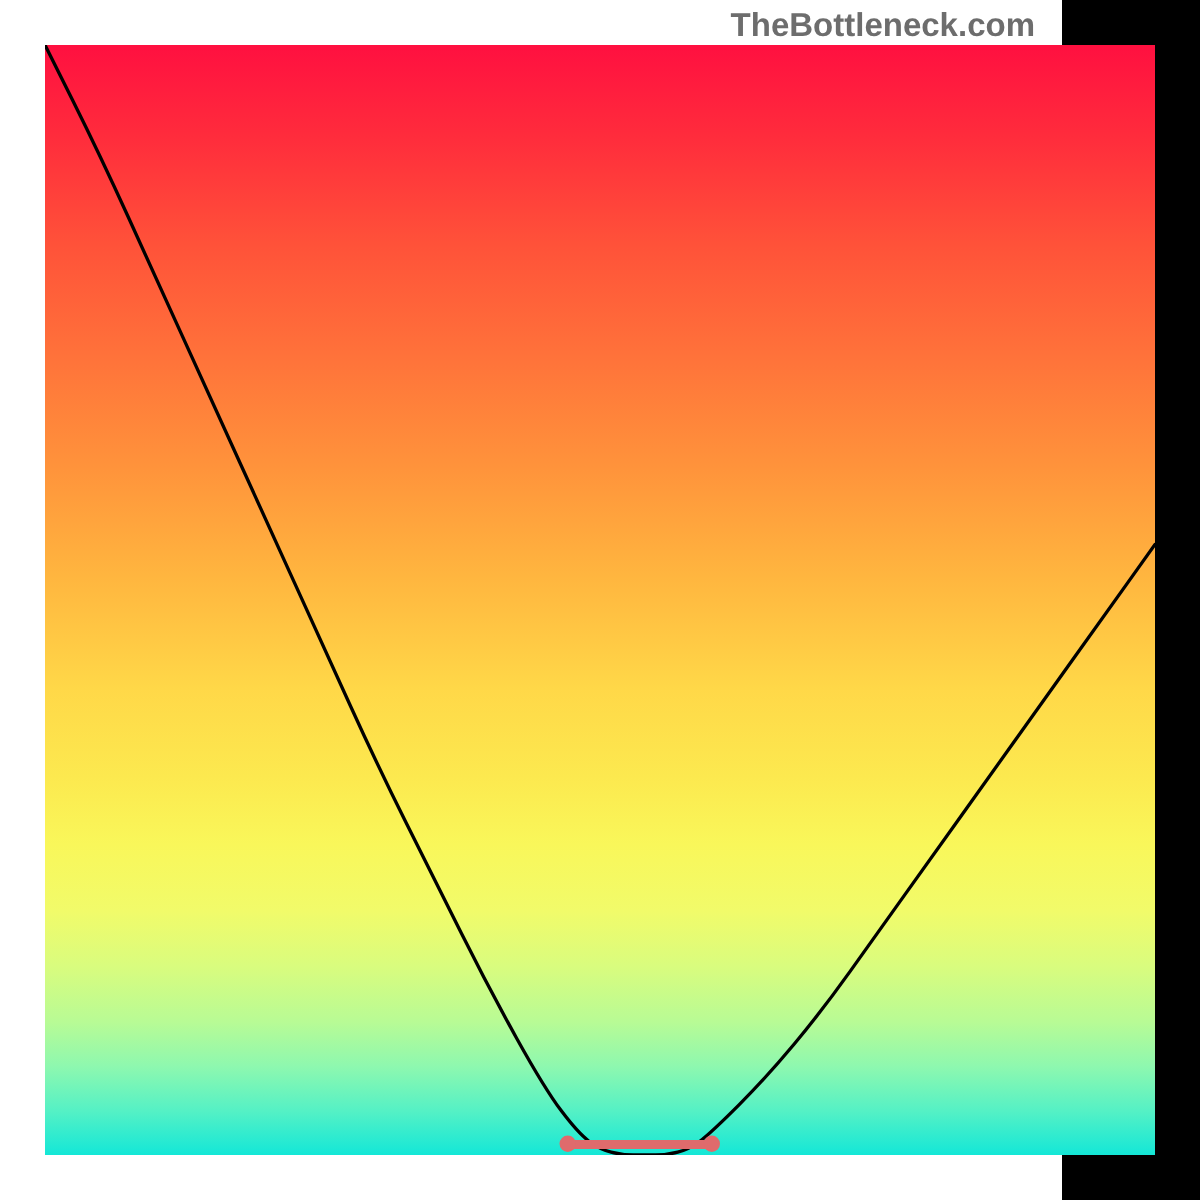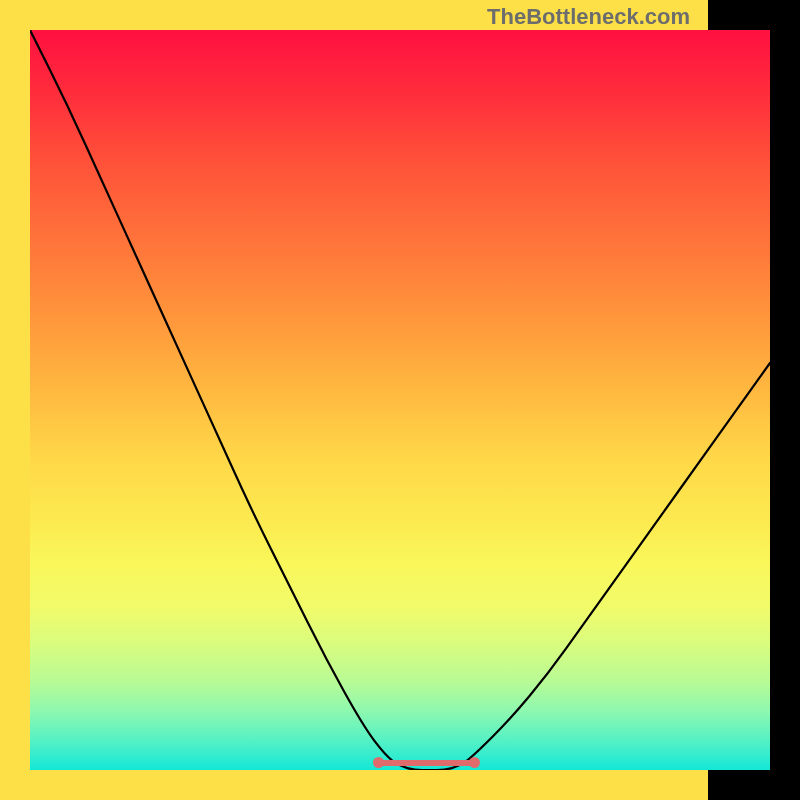--- a/index.html
+++ b/index.html
@@ -1,21 +1,21 @@
 <!DOCTYPE html>
 <html><head>
 <meta charset="utf-8">
 <style>
   * { margin: 0; padding: 0; box-sizing: border-box; }
   html, body { width: 800px; height: 800px; overflow: hidden; background: #000; }
   .frame {
     position: relative;
     width: 708px;
     height: 800px;
-    background: #fde047;
+    background: #ffffff;
   }
   .watermark {
     position: absolute;
     top: 4px;
     right: 18px;
     font-family: Arial, Helvetica, sans-serif;
     font-size: 22px;
     font-weight: 600;
     color: #6d6d6d;
     z-index: 50;

